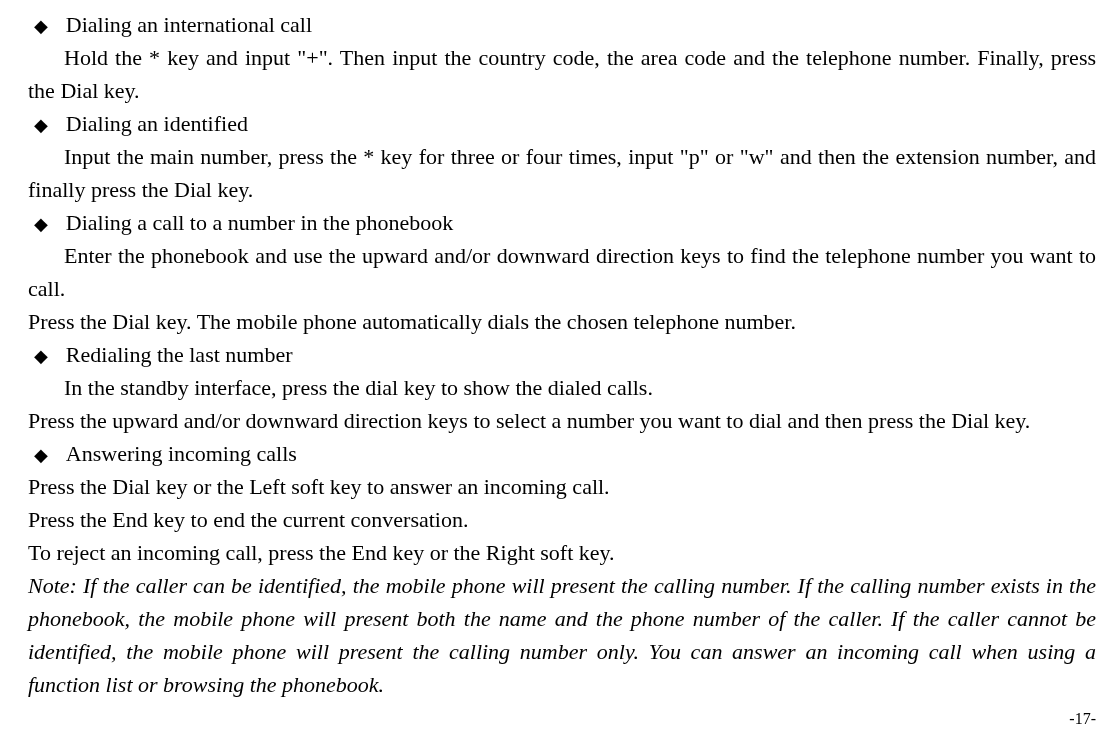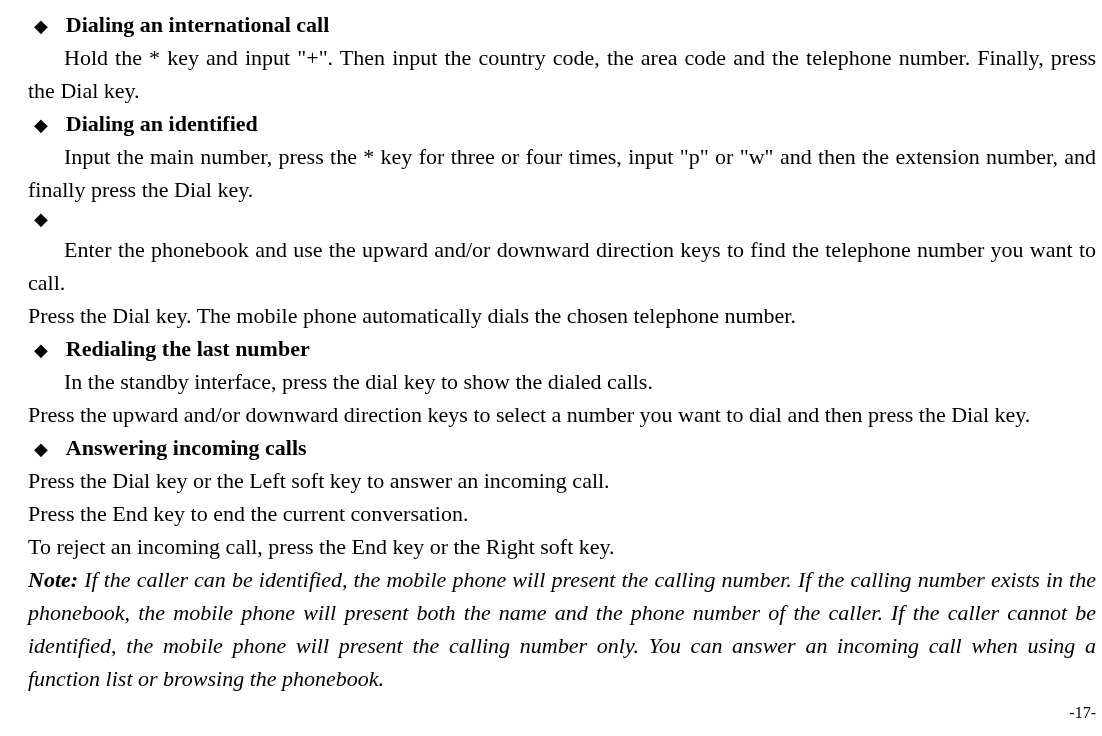--- a/index.html
+++ b/index.html
@@ -22,31 +22,31 @@
       display: flex;
       align-items: baseline;
       margin-left: 28px;
     }
     .diamond {
       font-size: 18px;
       margin-right: 18px;
       flex-shrink: 0;
     }
     .bullet-title {
-      font-weight: bold;
+      font-weight: normal;
     }
     .indent-para {
       text-indent: 36px;
     }
     .para {
       text-align: justify;
       margin-left: 22px;
     }
     .note-bold {
-      font-weight: bold;
+      font-weight: normal;
       font-style: italic;
     }
     .note-text {
       font-style: italic;
     }
     .page-num {
       text-align: right;
       font-size: 16px;
       margin-top: 6px;
     }
@@ -61,20 +61,21 @@
 <p class="para indent-para">Hold the * key and input "+". Then input the country code, the area code and the telephone number. Finally, press the Dial key.</p>
 
 <div class="bullet-item">
   <span class="diamond">◆</span>
   <span class="bullet-title">Dialing an identified</span>
 </div>
 <p class="para indent-para">Input the main number, press the * key for three or four times, input "p" or "w" and then the extension number, and finally press the Dial key.</p>
 
 <div class="bullet-item">
   <span class="diamond">◆</span>
+  <span class="bullet-title">Dialing a call to a number in the phonebook</span>
 </div>
 <p class="para indent-para">Enter the phonebook and use the upward and/or downward direction keys to find the telephone number you want to call.</p>
 <p class="para">Press the Dial key. The mobile phone automatically dials the chosen telephone number.</p>
 
 <div class="bullet-item">
   <span class="diamond">◆</span>
   <span class="bullet-title">Redialing the last number</span>
 </div>
 <p class="para indent-para">In the standby interface, press the dial key to show the dialed calls.</p>
 <p class="para">Press the upward and/or downward direction keys to select a number you want to dial and then press the Dial key.</p>

